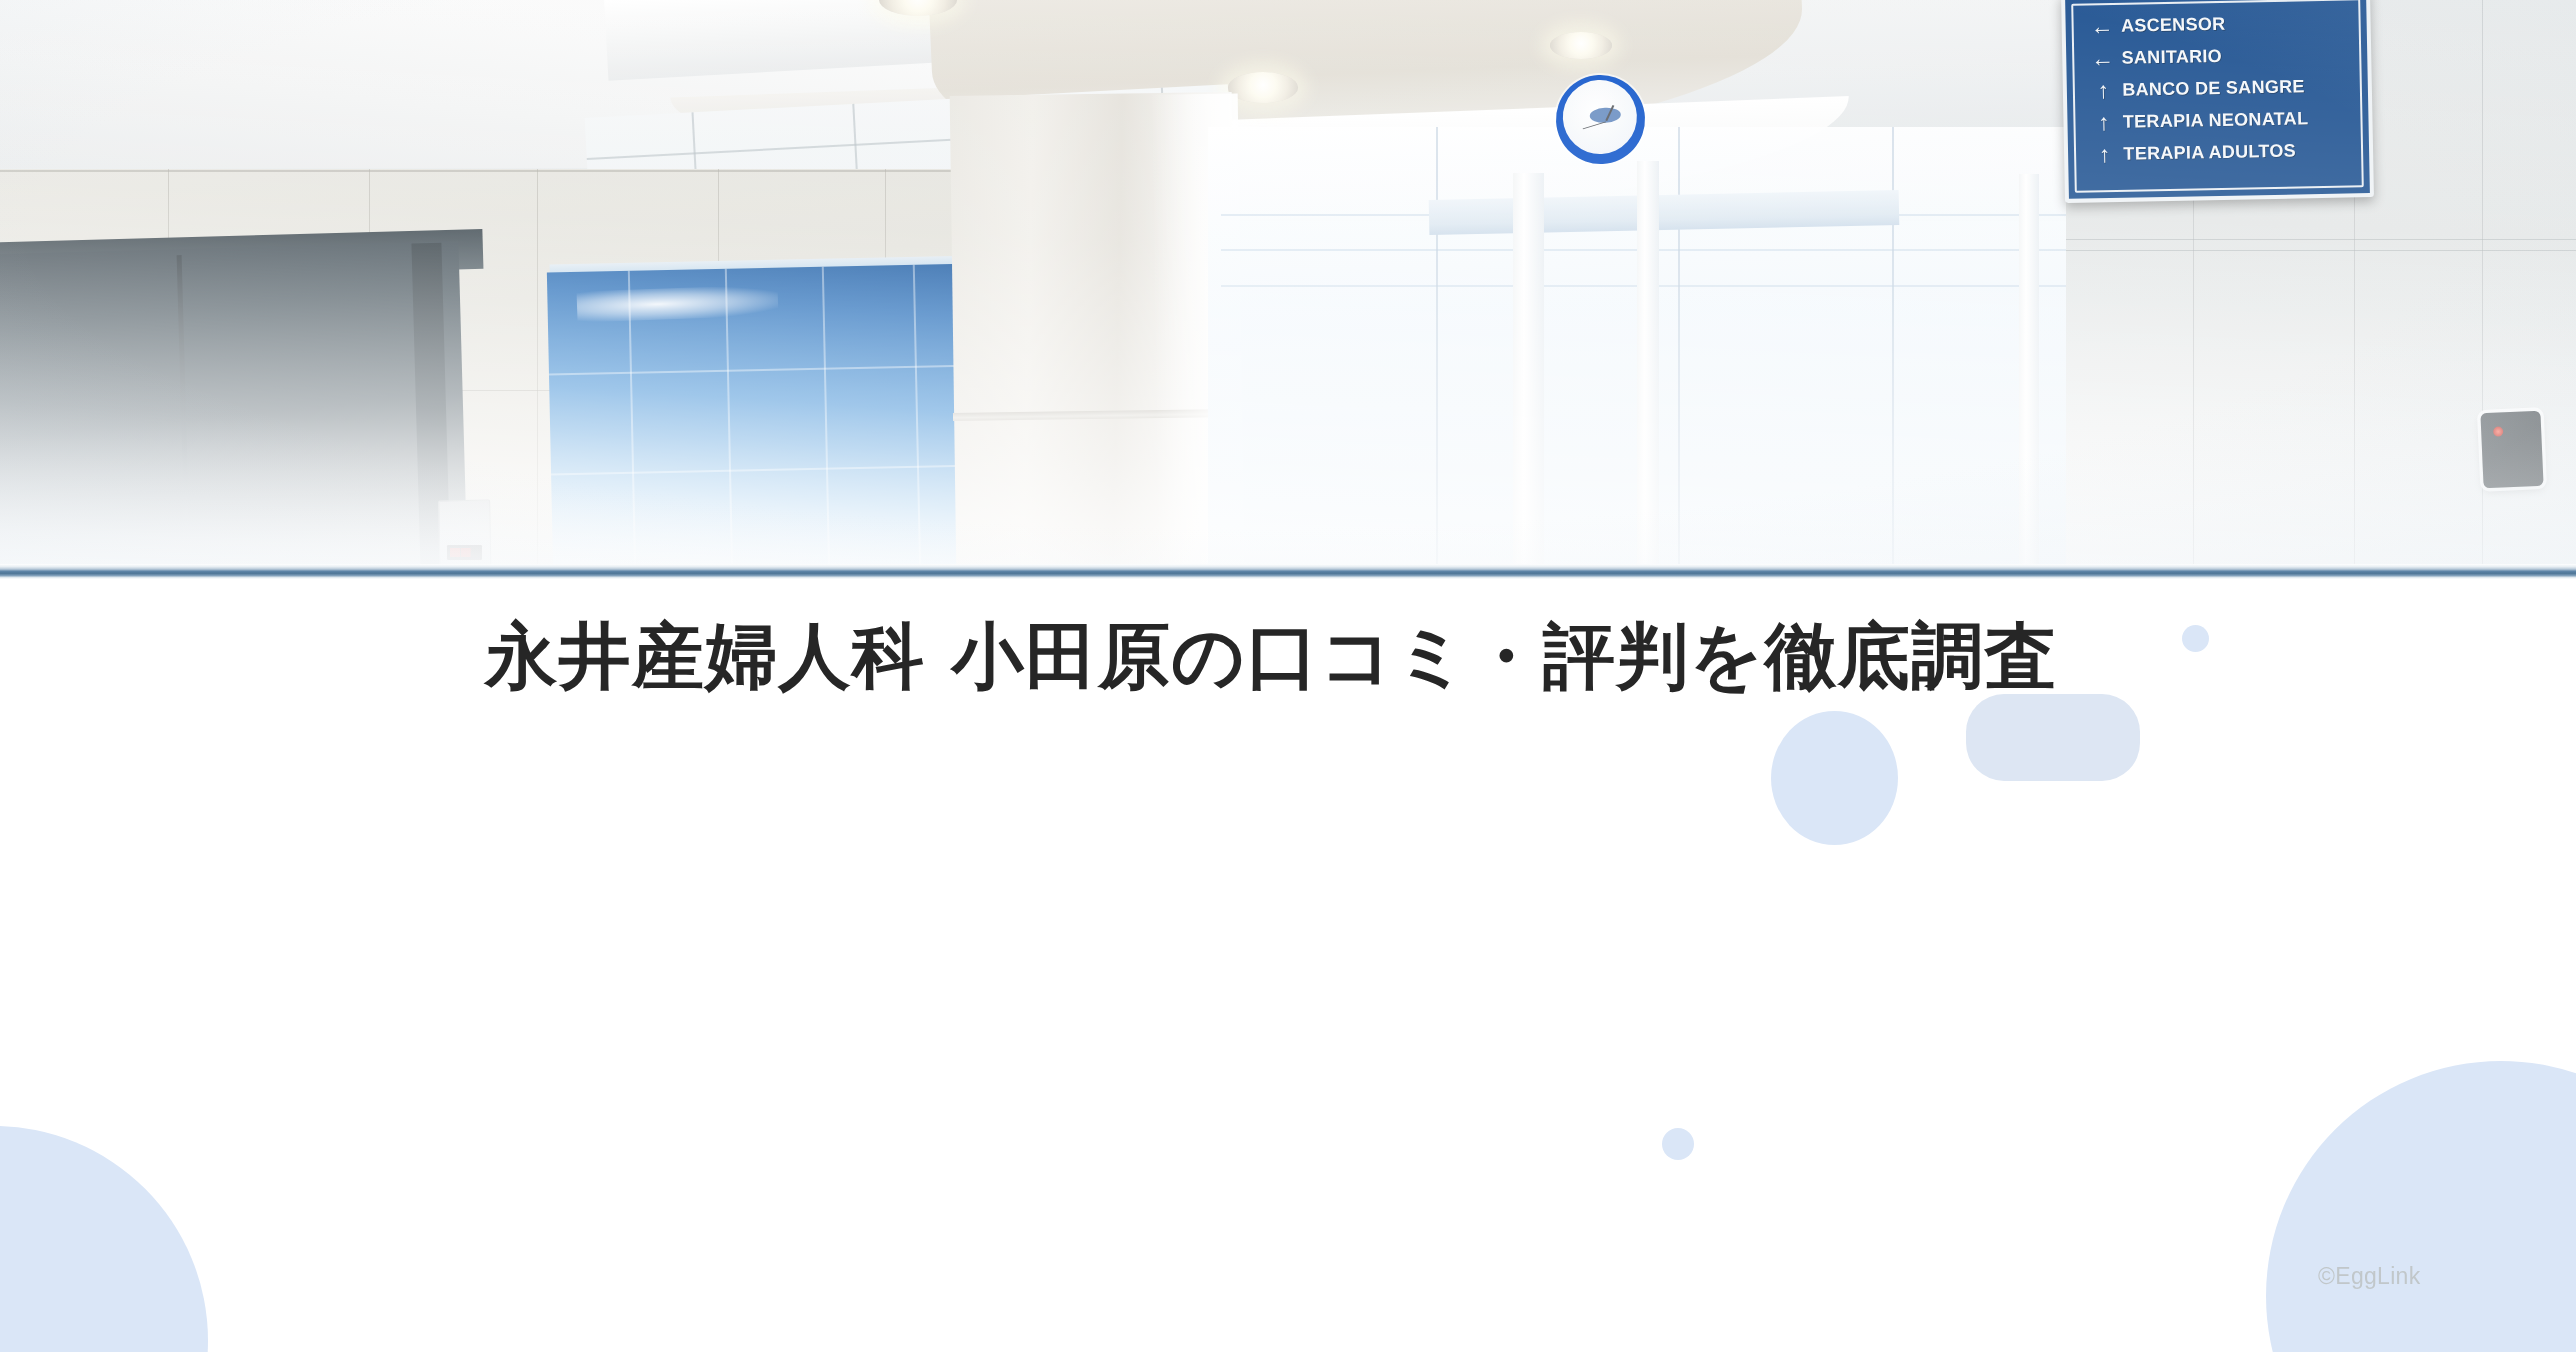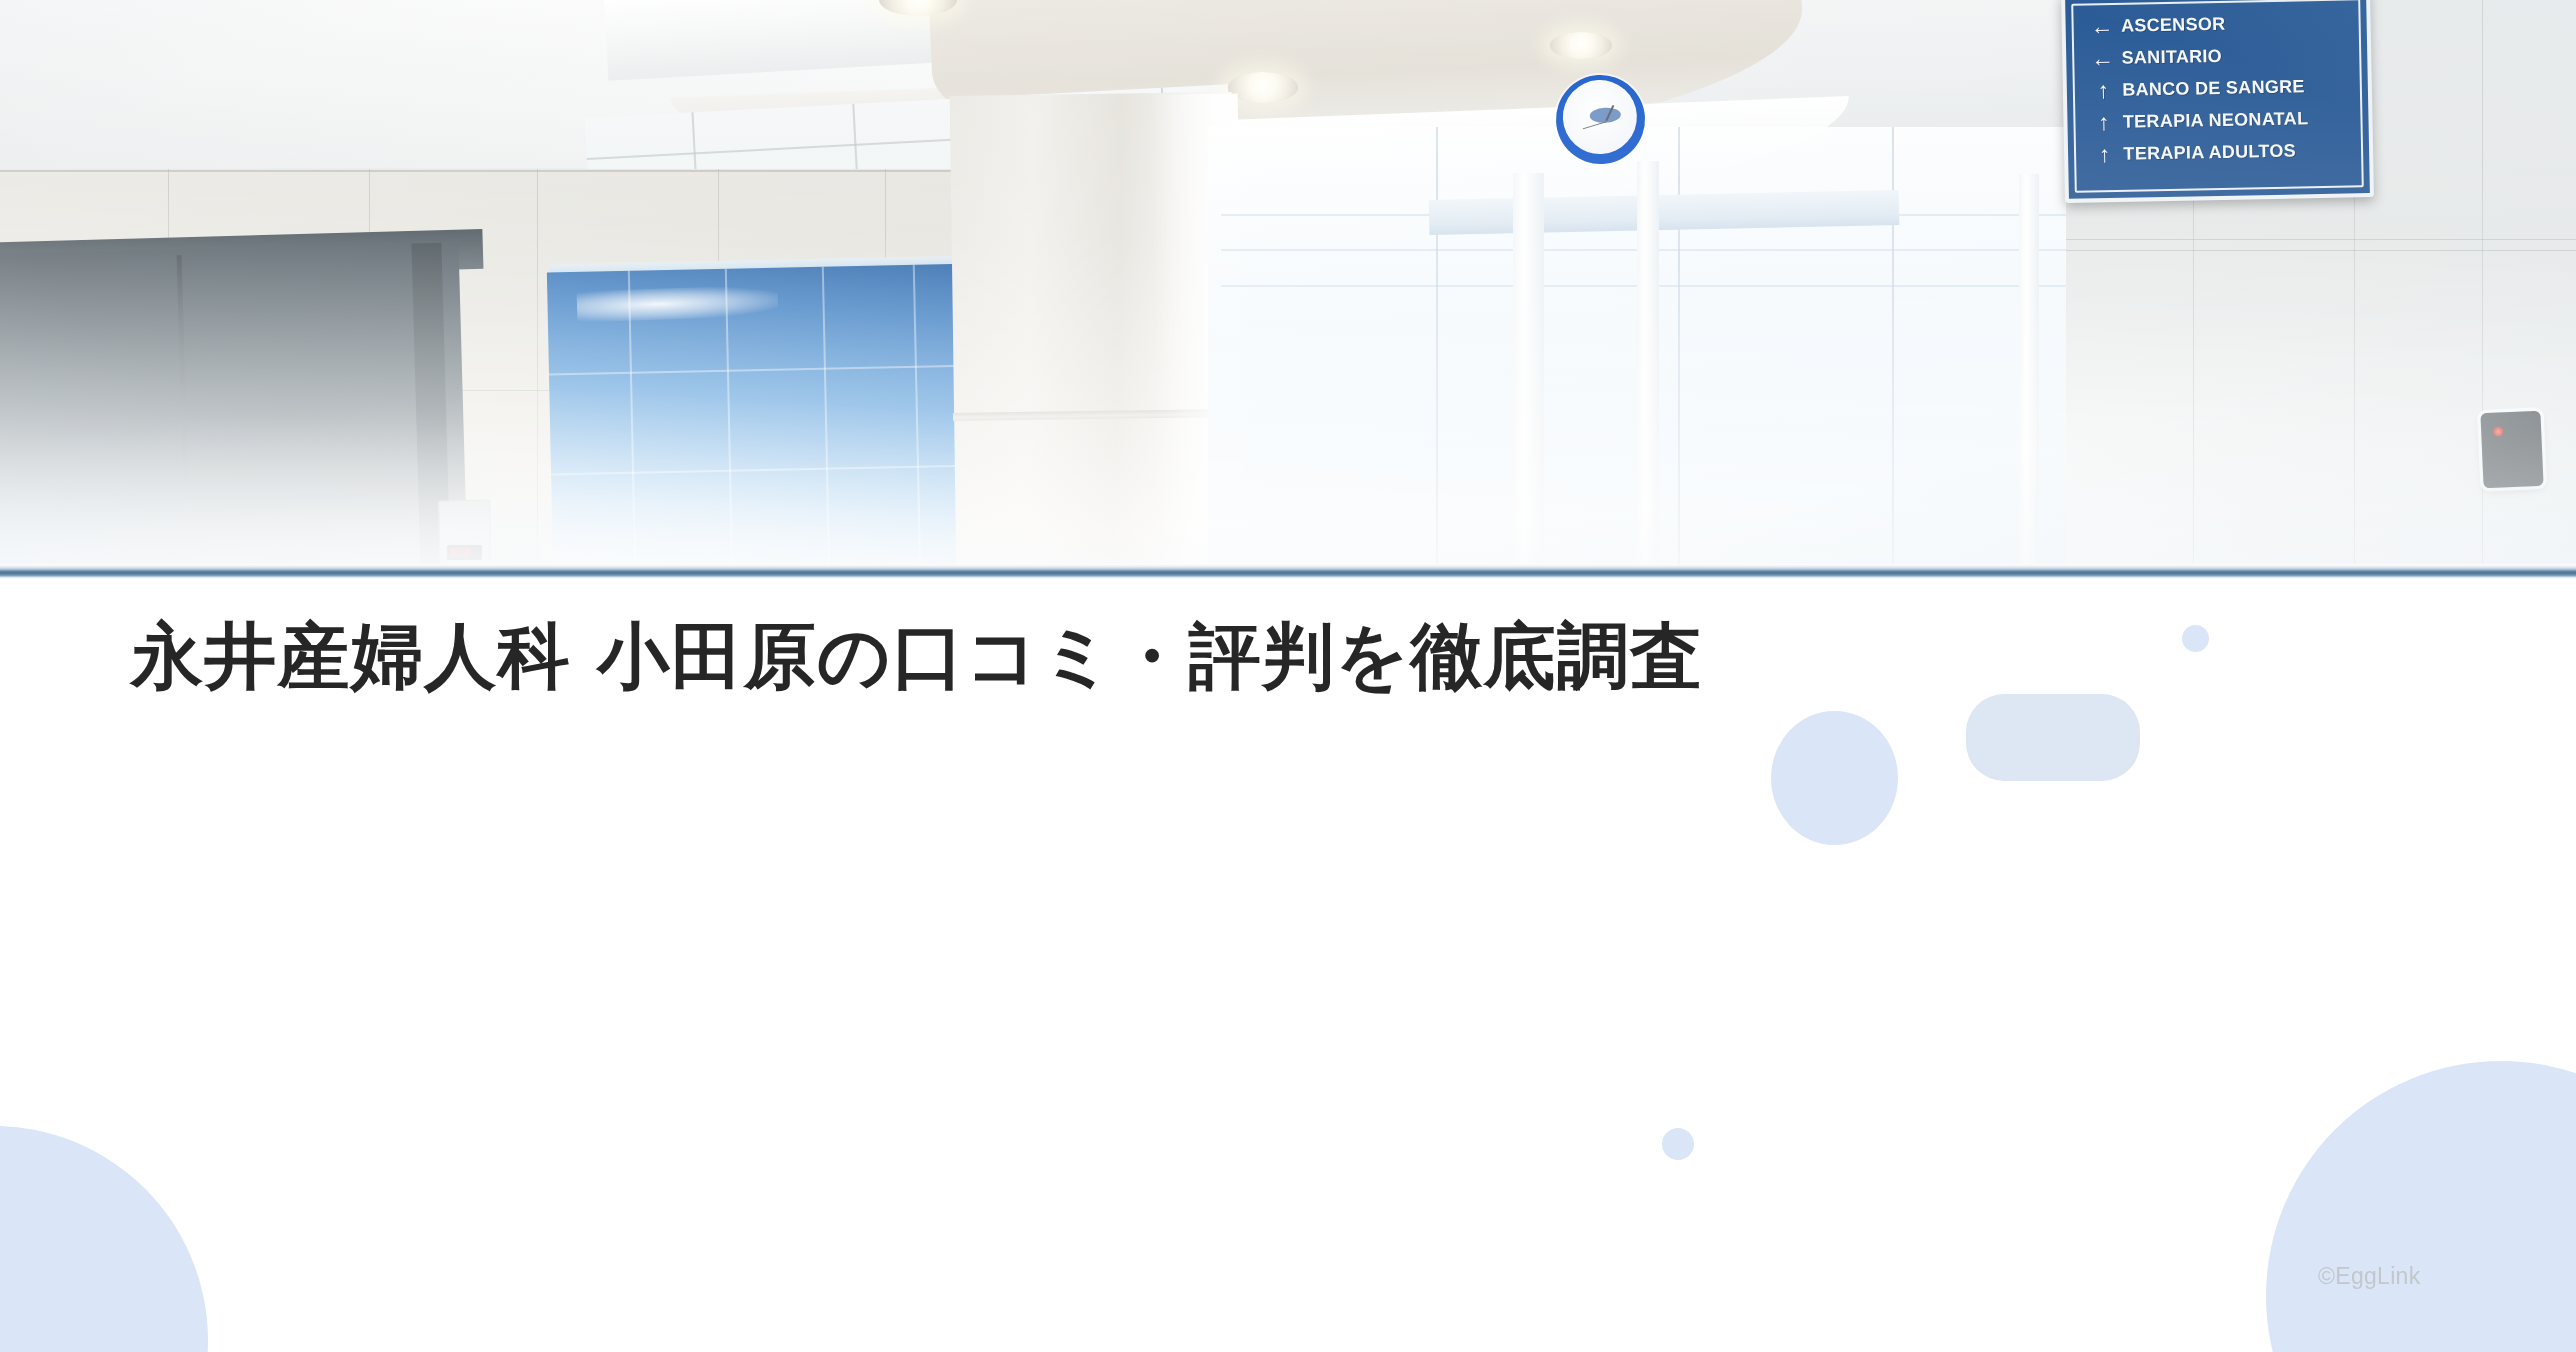--- a/index.html
+++ b/index.html
@@ -1,19 +1,19 @@
 <!DOCTYPE html>
 <html style="font-size:10.7px"><head>
 <meta charset="utf-8">
 <style>
   * { margin:0; padding:0; box-sizing:border-box; }
   html,body { width:2576px; height:1352px; background:#fff; overflow:hidden; }
   body { font-family:"Liberation Sans","DejaVu Sans",sans-serif; }
 
-  .slide { position:relative; width:2576px; height:1352px; background:#ffffff; overflow:hidden; }
+  .slide { position:relative; width:2576px; height:1352px; background:#ffffff; overflow:hidden;text-align:center; }
 
   
   .hero { position:absolute; left:0; top:0; width:2576px; height:572px; overflow:hidden;
           background:#eef3f7; }
 
   
   .ph-ceiling { position:absolute; left:0; top:0; width:2576px; height:221px;
       background:linear-gradient(178deg,#f7f8f8 0%,#eef0f1 42%,#e4e8ea 72%,#dfe5e8 100%); }
   .ph-ceiling2 { position:absolute; left:0; top:0; width:953px; height:168px;
       background:linear-gradient(186deg,#fdfdfd 0%,#f2f3f3 60%,#e9ebec 100%); }

